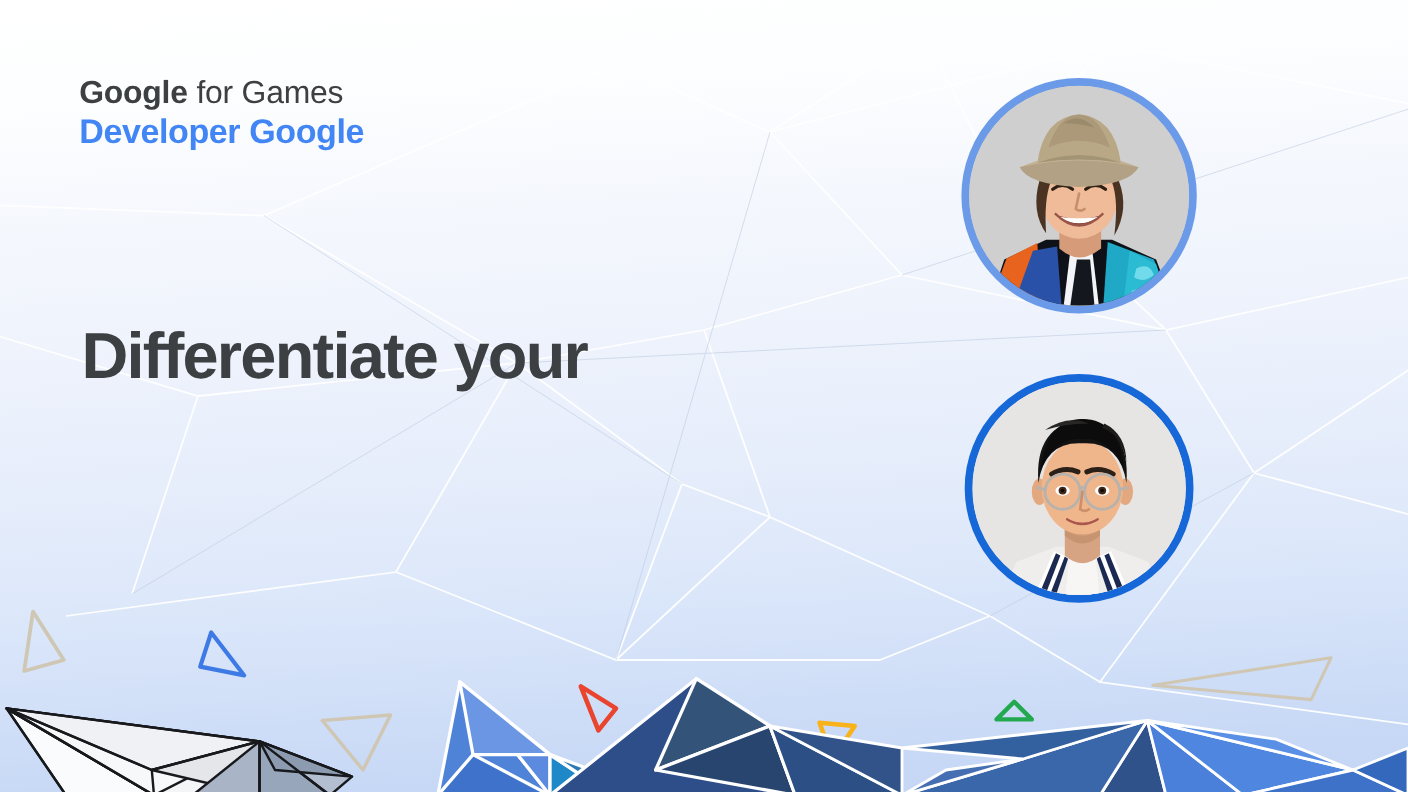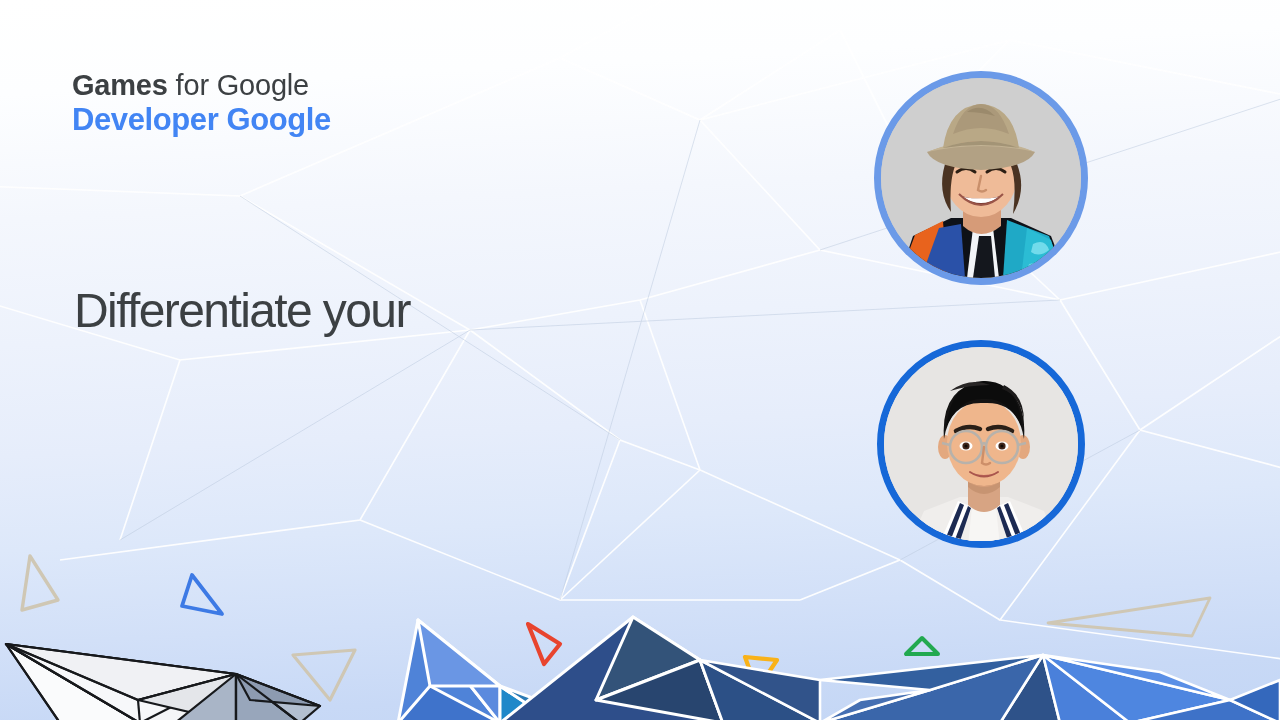--- a/index.html
+++ b/index.html
@@ -67,22 +67,22 @@
     letter-spacing: -0.4px;
     white-space: nowrap;
   }
 
   
   .title {
     position: absolute;
     left: 74px;
     top: 252px;
     width: 640px;
-    font-size: 48px;
-    font-weight: normal;
+    font-size: 59px;
+    font-weight: bold;
     line-height: 1.11;
     letter-spacing: -1.6px;
     color: #3c4043;
   }
 
   
   .avatar {
     position: absolute;
     border-radius: 50%;
     overflow: hidden;
@@ -204,21 +204,21 @@
       <polygon points="820,723 1000,723 1043,655 930,690" fill="#3a66aa"></polygon>
       <polygon points="820,723 930,690 860,700" fill="#456fb2"></polygon>
       <polygon points="700,660 820,723 723,723" fill="#2c5086"></polygon>
       <polygon points="820,680 1043,655 930,690" fill="#33609f"></polygon>
       <polygon points="700,660 820,680 820,723" fill="#31538a"></polygon>
     </g>
   </svg>
 
   <div class="logo">
     <div class="logo-line1">
-      <span class="strong">Games</span><span> for Google</span>
+      <span class="strong">Google</span><span> for Games</span>
     </div>
     <div class="logo-line2">Developer Google</div>
   </div>
 
   <h1 class="title">
     <span>Differentiate your</span><br>
   </h1>
 
   <div class="avatar avatar-1">
     <svg viewBox="0 0 200 200" width="200" height="200">

